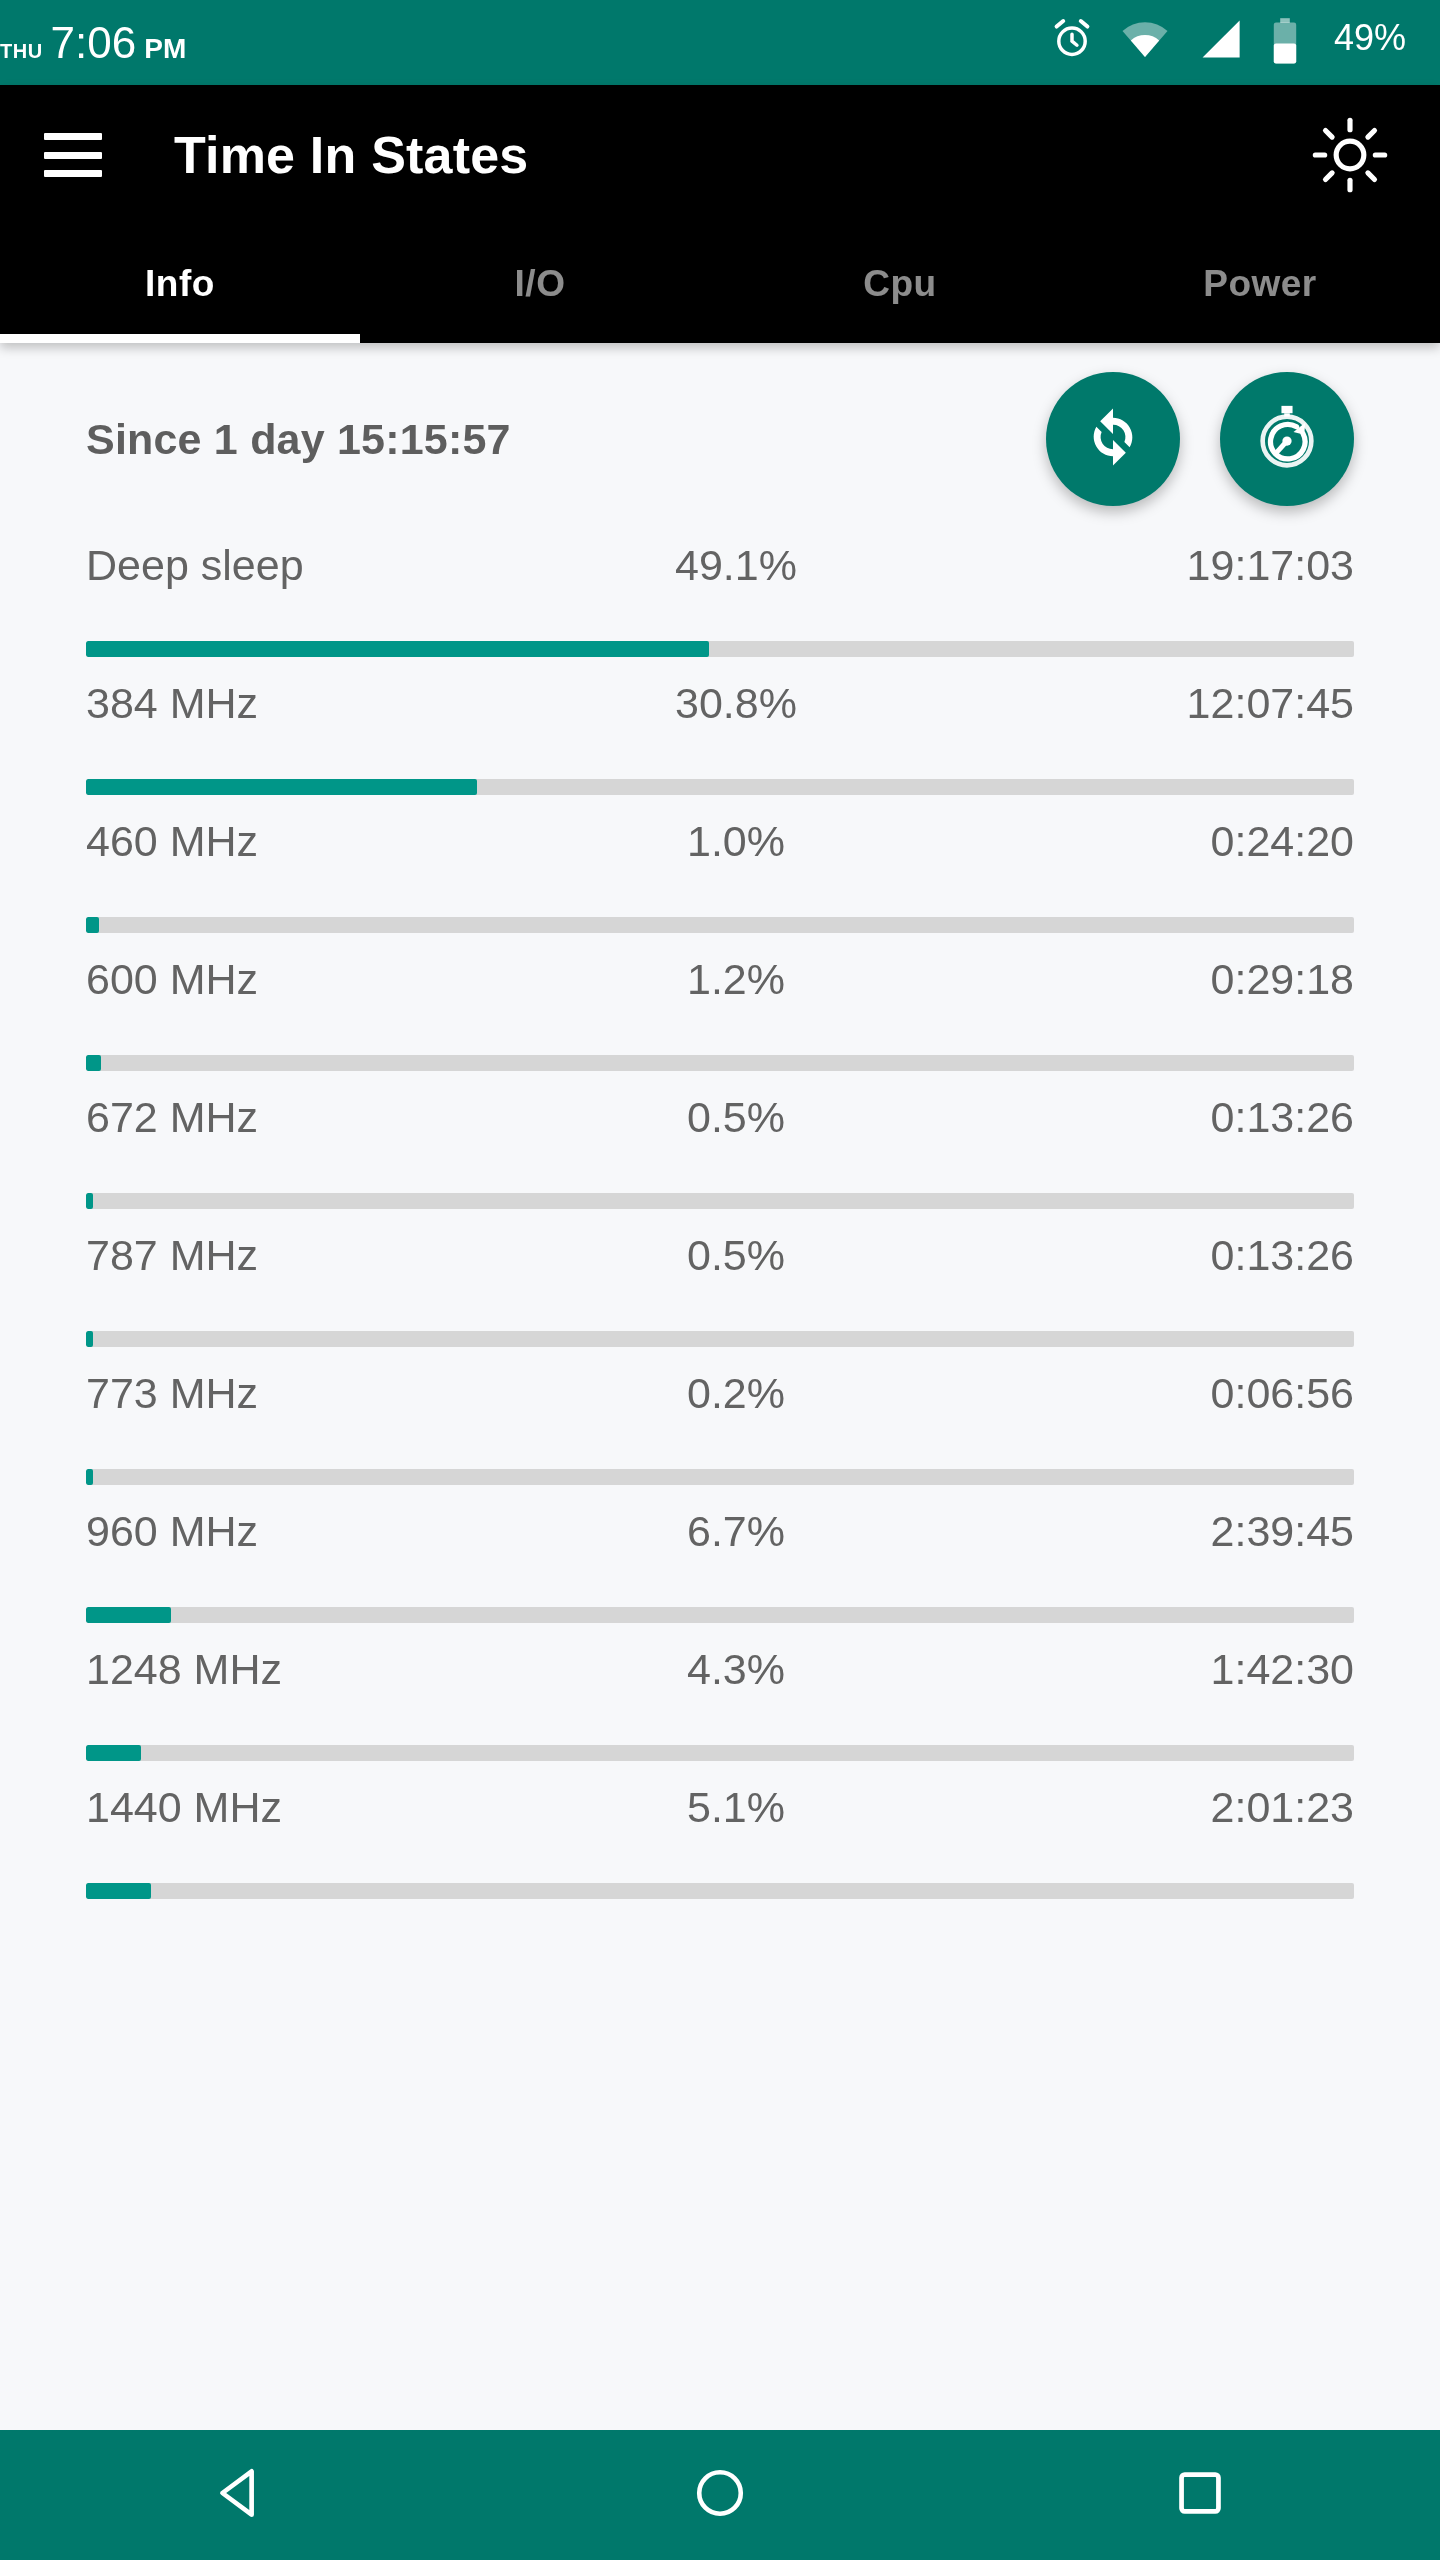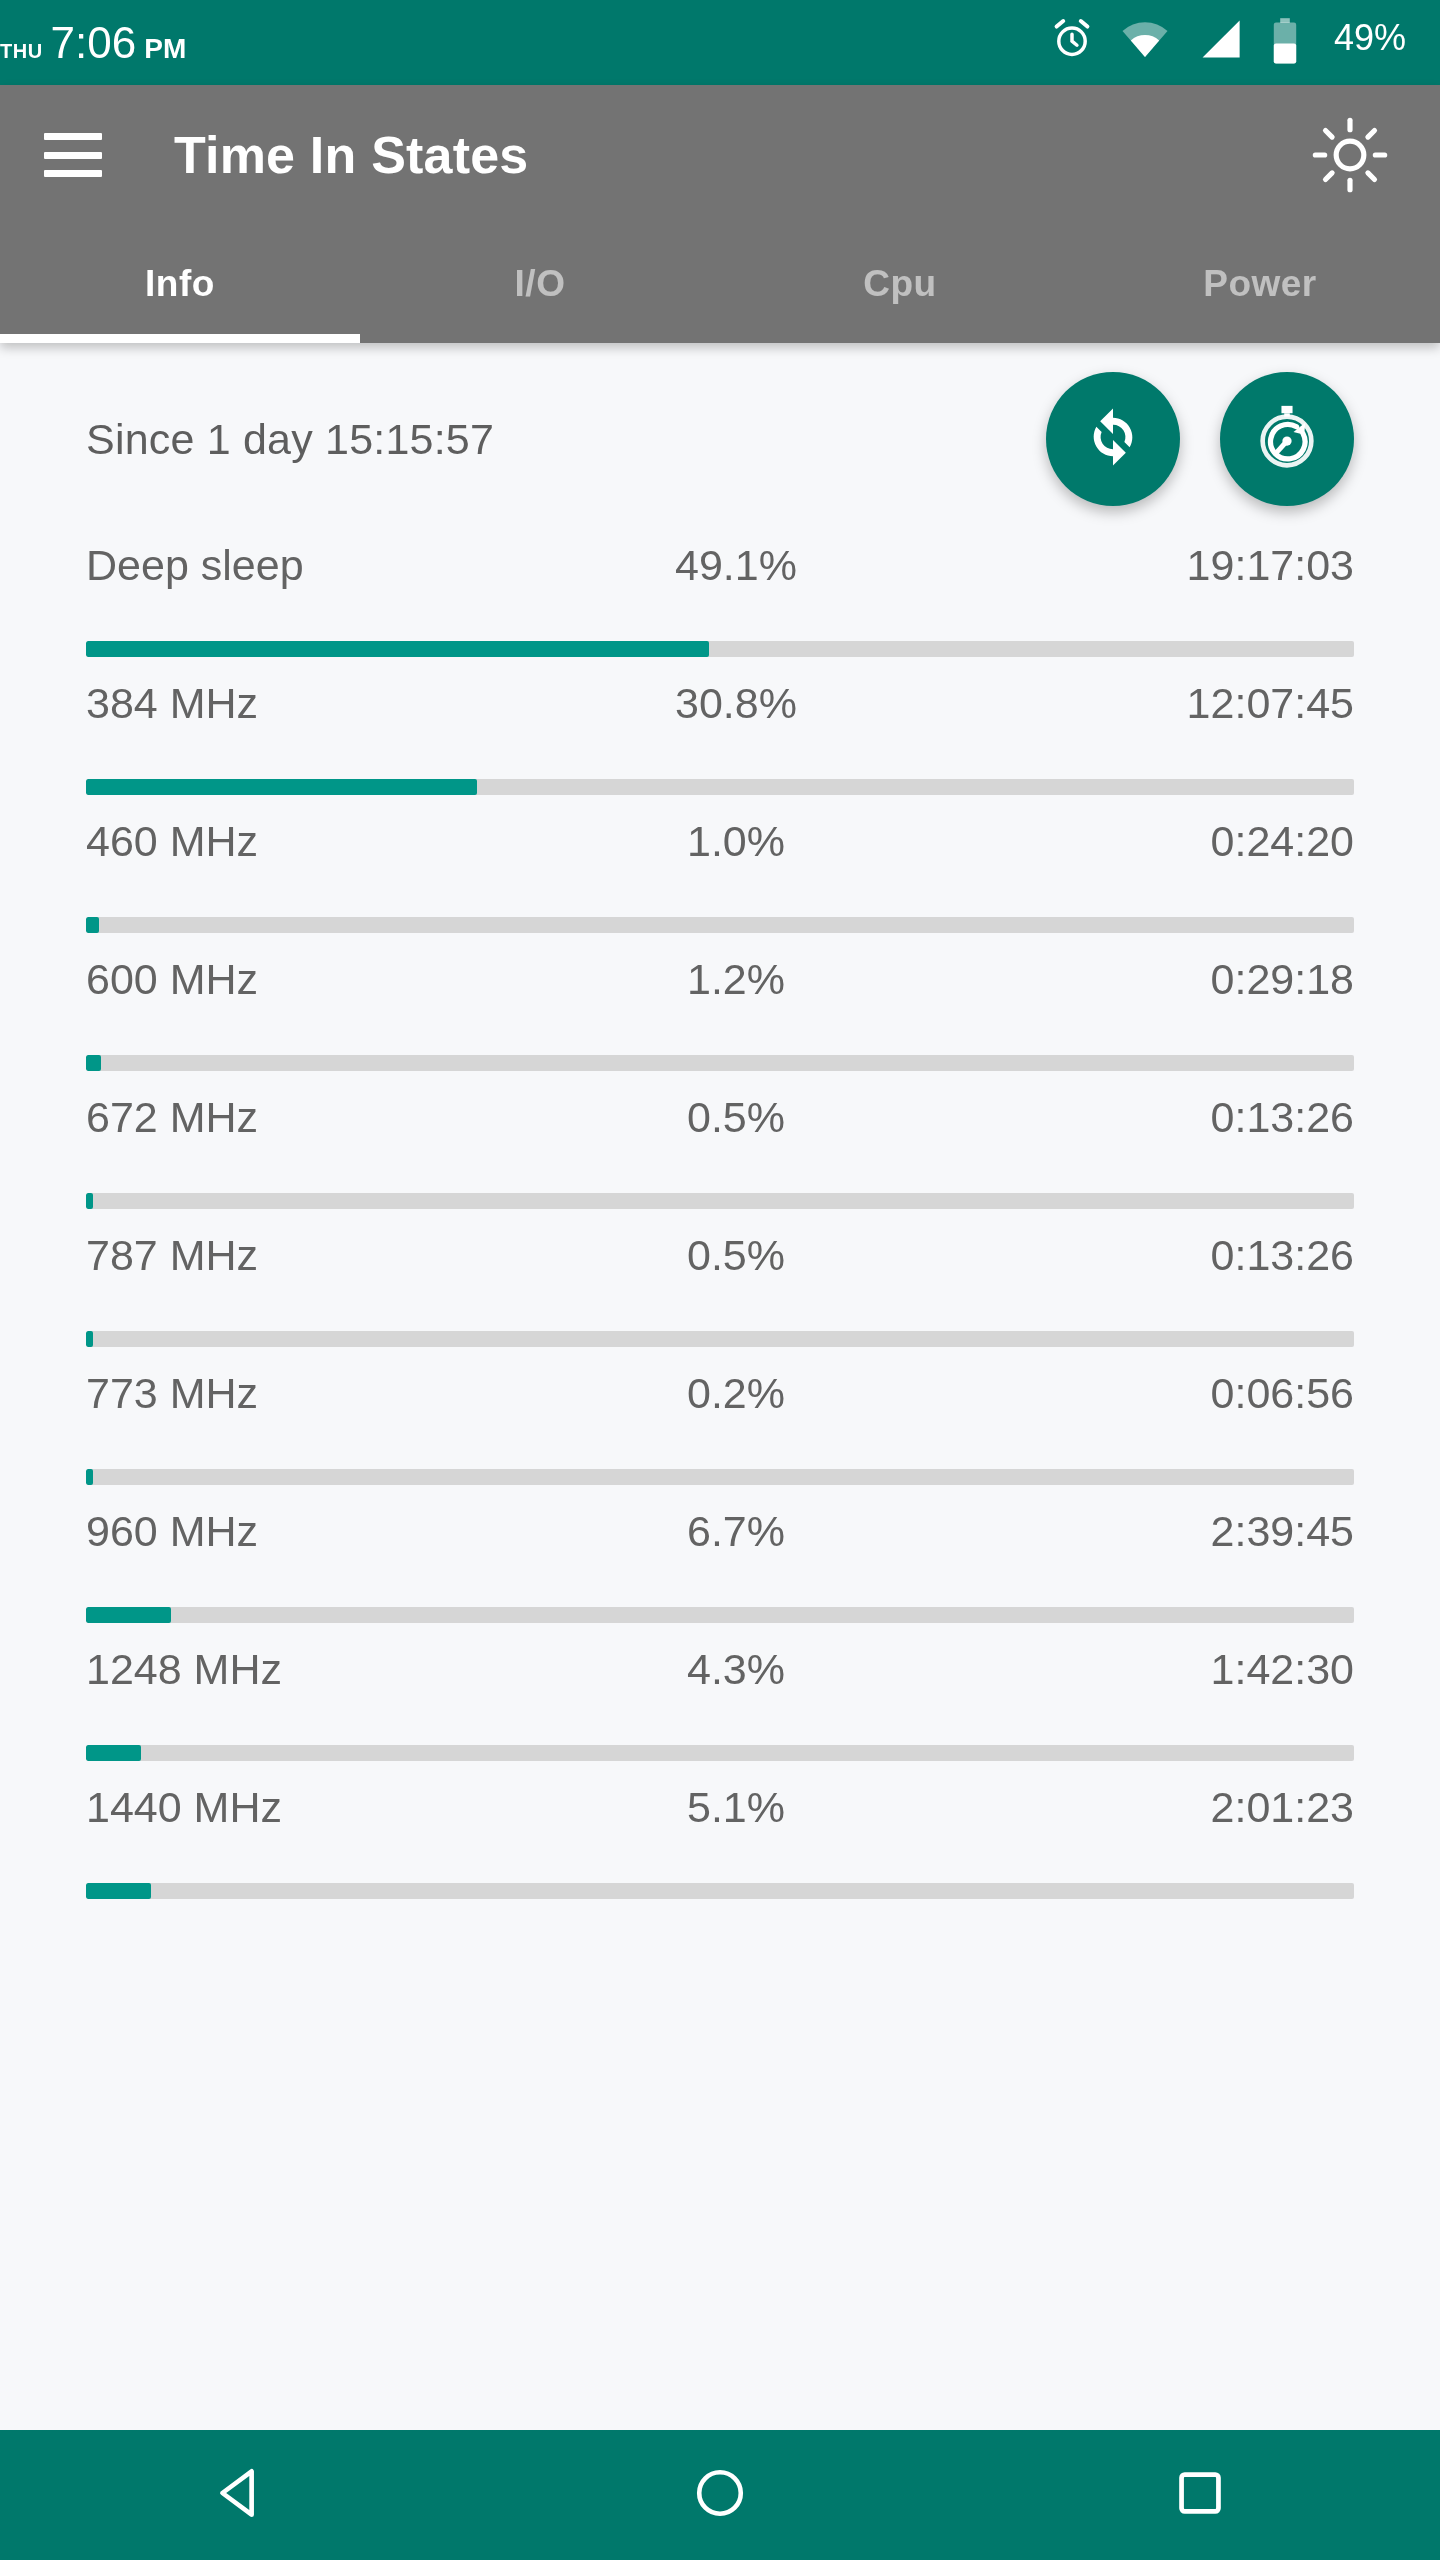--- a/index.html
+++ b/index.html
@@ -20,41 +20,42 @@
   .status-clock { display:flex; align-items:baseline; color:#FFFFFF; margin-right:auto; }
   .status-clock-wrap { display:flex; align-items:baseline; justify-content:center; width:100%; }
   .sb-day { font-size:20px; font-weight:700; letter-spacing:0.5px; }
   .sb-time { font-size:44px; font-weight:400; margin:0 8px; line-height:1; }
   .sb-ampm { font-size:28px; font-weight:700; }
   .status-icons { display:flex; align-items:flex-start; gap:26px; }
   .sb-batt-text { color:#FFFFFF; font-size:36px; font-weight:400; margin-left:8px; }
 
   
   .appbar {
-    background:#737373; flex:0 0 auto;
+    background:#000000; flex:0 0 auto;
     position:relative; z-index:5;
     box-shadow:0 5px 10px rgba(0,0,0,0.22);
+    text-decoration:underline;
   }
   .appbar-top { height:140px; display:flex; align-items:center; padding:0 44px; }
   .hamburger { width:58px; height:44px; display:flex; flex-direction:column; justify-content:space-between; cursor:pointer; }
   .hamburger span { display:block; height:7px; background:#FFFFFF; border-radius:1px; }
   .appbar-title { color:#FFFFFF; font-size:52px; font-weight:700; margin-left:72px; letter-spacing:0.2px; }
   .appbar-action { margin-left:auto; width:92px; height:92px; display:flex; align-items:center; justify-content:center; cursor:pointer; }
 
   
   .tabs { display:flex; height:118px; }
   .tab { flex:1; display:flex; align-items:center; justify-content:center; position:relative; cursor:pointer; }
   .tab-label { font-size:37px; font-weight:700; color:rgba(255,255,255,0.55); letter-spacing:0.5px; }
   .tab.active .tab-label { color:#FFFFFF; }
   .tab-indicator { position:absolute; left:0; right:0; bottom:0; height:9px; background:#FFFFFF; }
 
   
   .content { flex:1 1 auto; background:#F7F8FA; position:relative; overflow:hidden; padding-top:16px; }
   .content-header { display:flex; align-items:center; padding:0 86px 0 86px; height:160px; position:relative; }
-  .since-label { font-size:43px; font-weight:400; color:#5E5E5E; letter-spacing:0.2px; }
+  .since-label { font-size:43px; font-weight:700; color:#5E5E5E; letter-spacing:0.2px; }
   .fab-group { margin-left:auto; display:flex; align-items:center; gap:40px; }
   .fab { width:134px; height:134px; border-radius:50%; background:#00796B;
          display:flex; align-items:center; justify-content:center; cursor:pointer;
          box-shadow:0 6px 14px rgba(0,0,0,0.26); }
 
   
   .rows { padding:0 86px; }
   .row { padding-top:22px; }
   .row-line { display:flex; align-items:baseline; height:76px; }
   .row-name  { flex:0 0 auto; width:430px; font-size:43px; color:#636363; }

